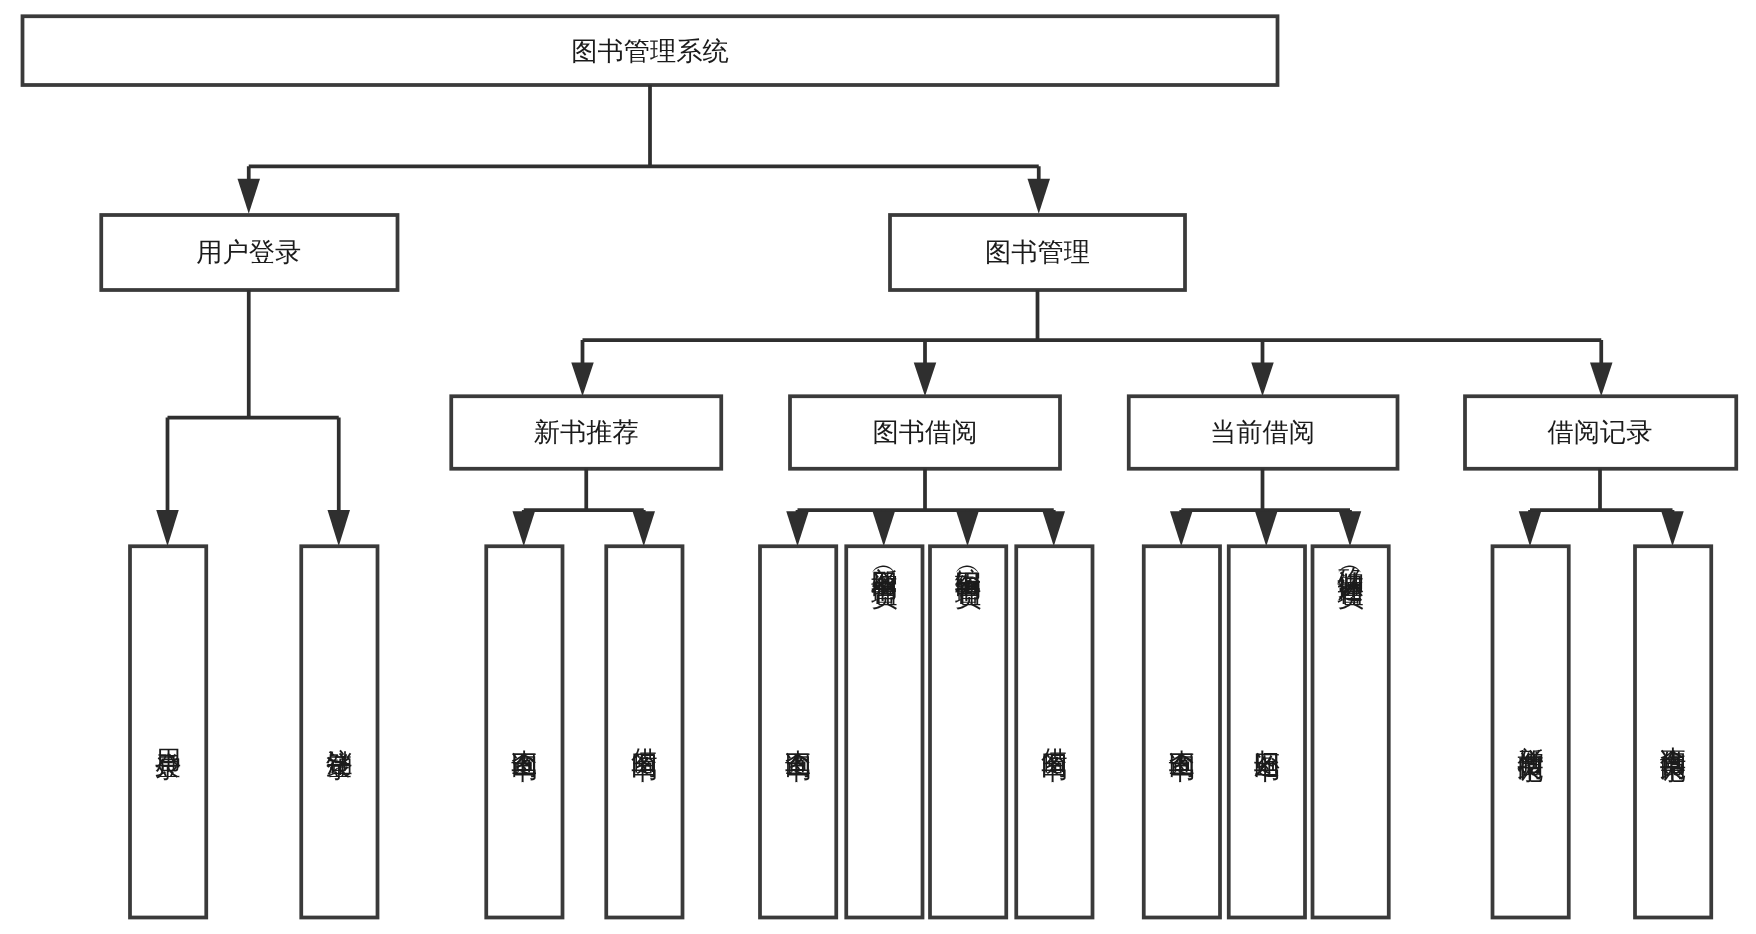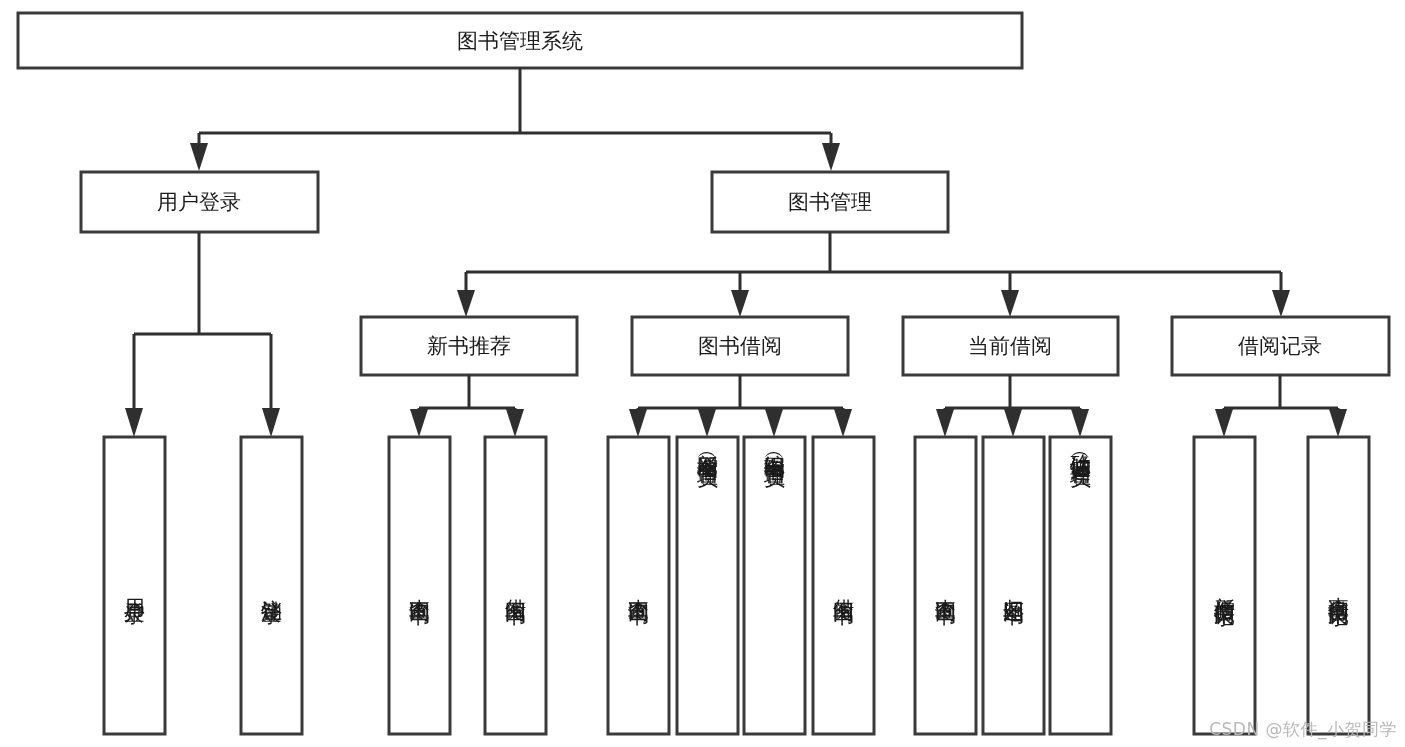--- a/index.html
+++ b/index.html
@@ -249,15 +249,14 @@
     <span class="leaf-label">确认归还（管理员）</span>
   </div>
 
   <div class="leaf-label-wrap" style="left:1194px; top:437px; width:61px; height:297px;">
     <span class="leaf-label">新增借阅记录</span>
   </div>
   <div class="leaf-label-wrap" style="left:1308px; top:437px; width:61px; height:297px;">
     <span class="leaf-label">查询借阅记录</span>
   </div>
 
-  <div id="watermark">CSDN @软件_小贺同学</div>
 
 </div>
 
 </body></html>

